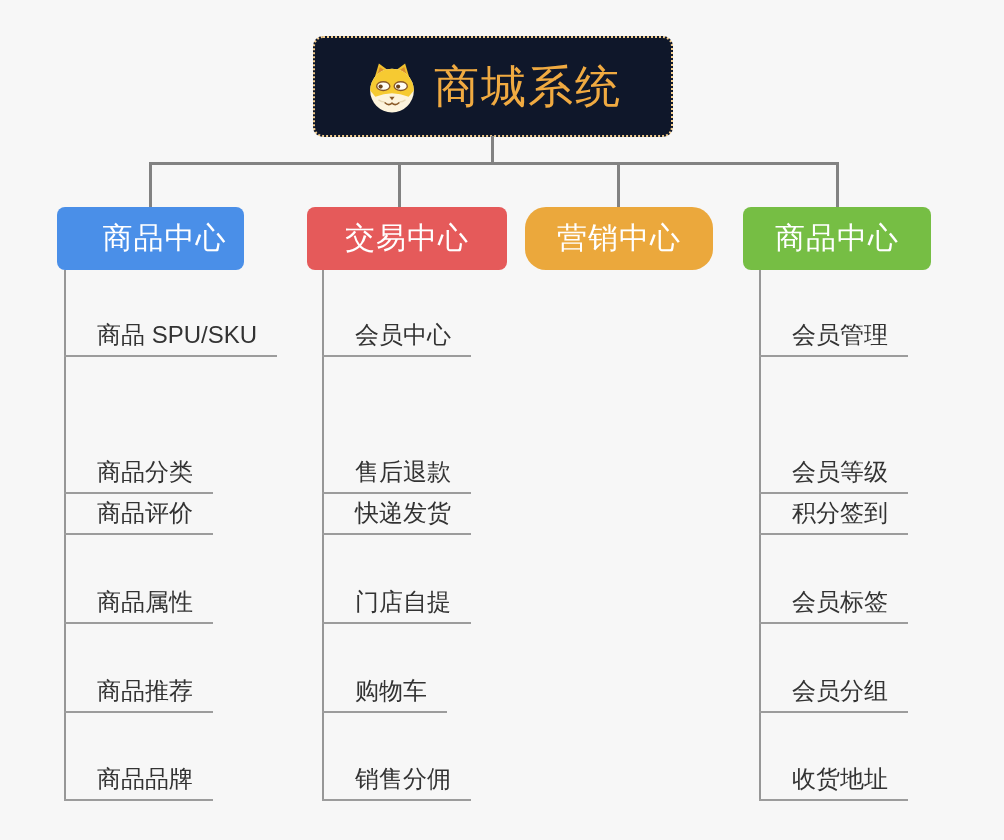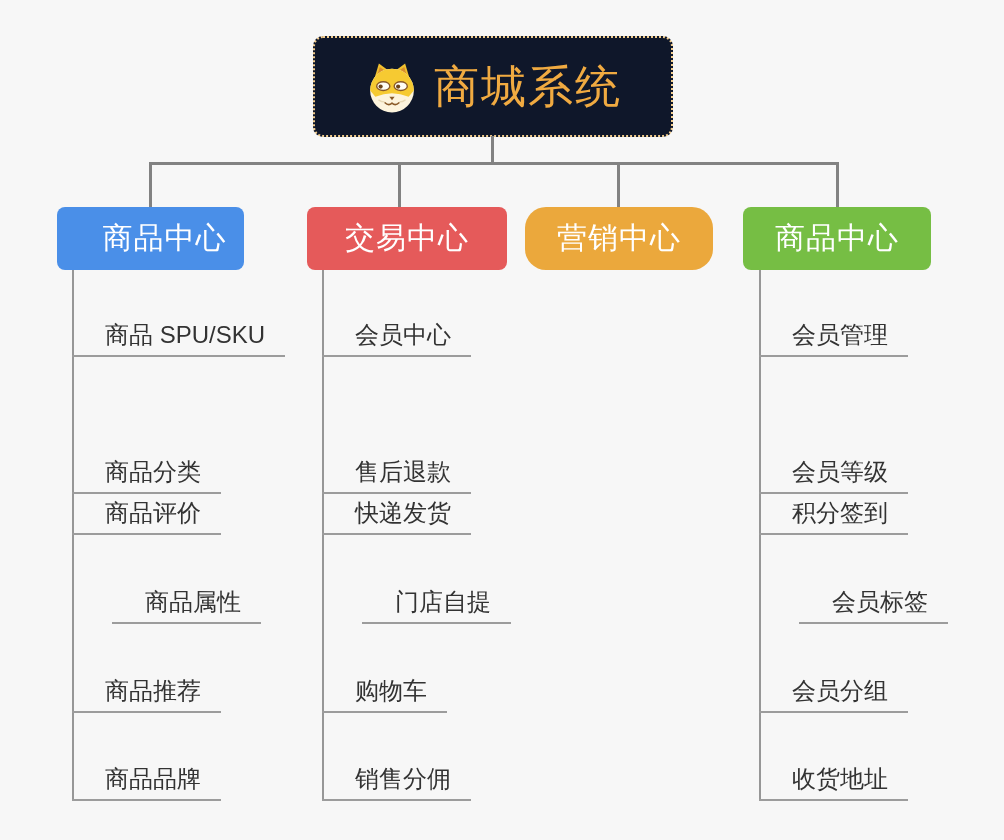--- a/index.html
+++ b/index.html
@@ -62,21 +62,21 @@
   .center-3 { left: 525px; width: 188px; border-radius: 21px; }
   .center-4 { left: 743px; width: 188px; }
 
   
   .branch-col {
     position: absolute;
     top: 270px;
     width: 250px;
     height: 535px;
   }
-  .branch-col-1 { left: 72px; }
+  .branch-col-1 { left: 64px; }
   .branch-col-2 { left: 322px; }
   .branch-col-3 { left: 540px; }
   .branch-col-4 { left: 759px; }
 
   .trunk {
     position: absolute;
     left: 0; top: 0;
     width: 2px; height: 531px;
     background: #979797;
   }
@@ -87,21 +87,21 @@
     white-space: nowrap;
     font-size: 24px;
     line-height: 28px;
     color: #333333;
     padding: 0 20px 6px 33px;
     border-bottom: 2px solid #9c9c9c;
   }
   .r1 { top: 51px; }
   .r2 { top: 140px; margin-top: 48px; }
   .r3 { top: 229px; }
-  .r4 { top: 318px; margin-left: 40px; }
+  .r4 { top: 318px; }
   .r5 { top: 407px; }
   .r6 { top: 495px; }
 </style>
 </head>
 <body>
 
 <div class="canvas">
 
   <div class="root-node">
     <svg class="dog-icon" viewBox="0 0 64 64" aria-hidden="true">

